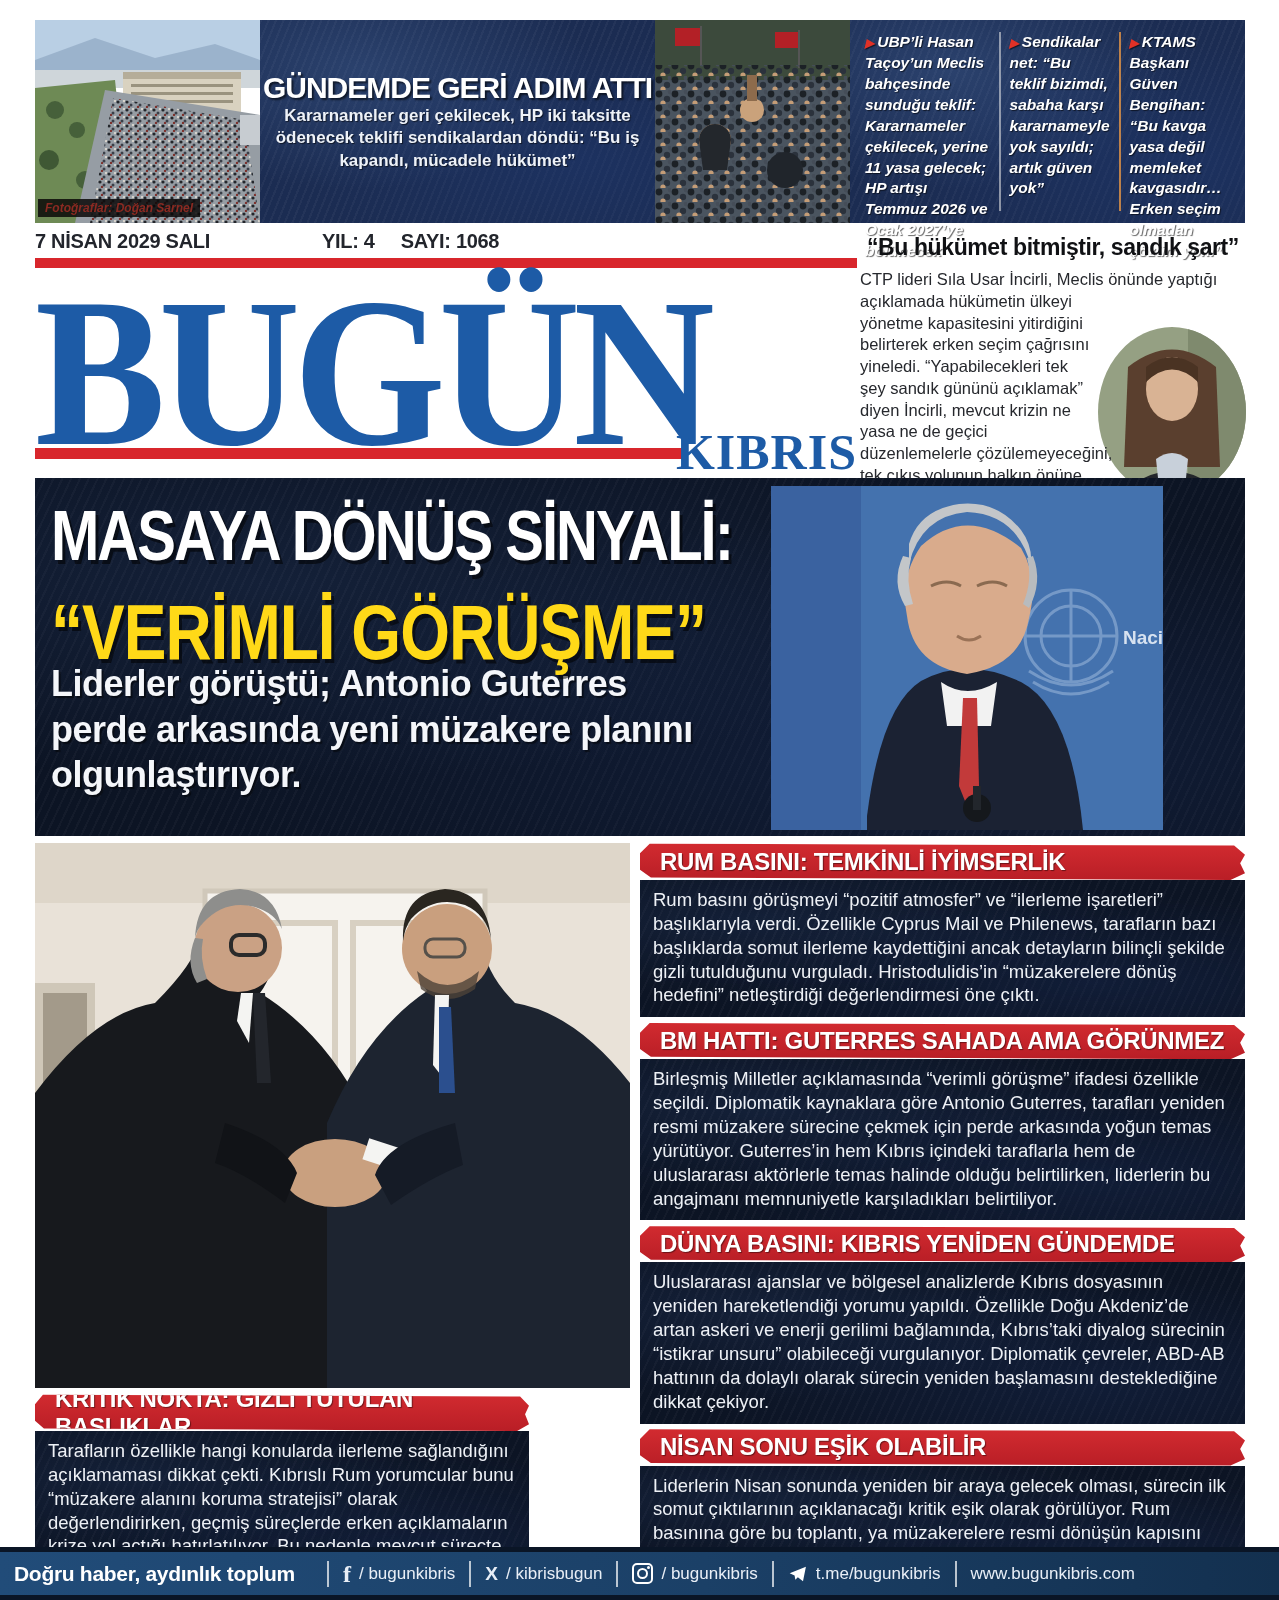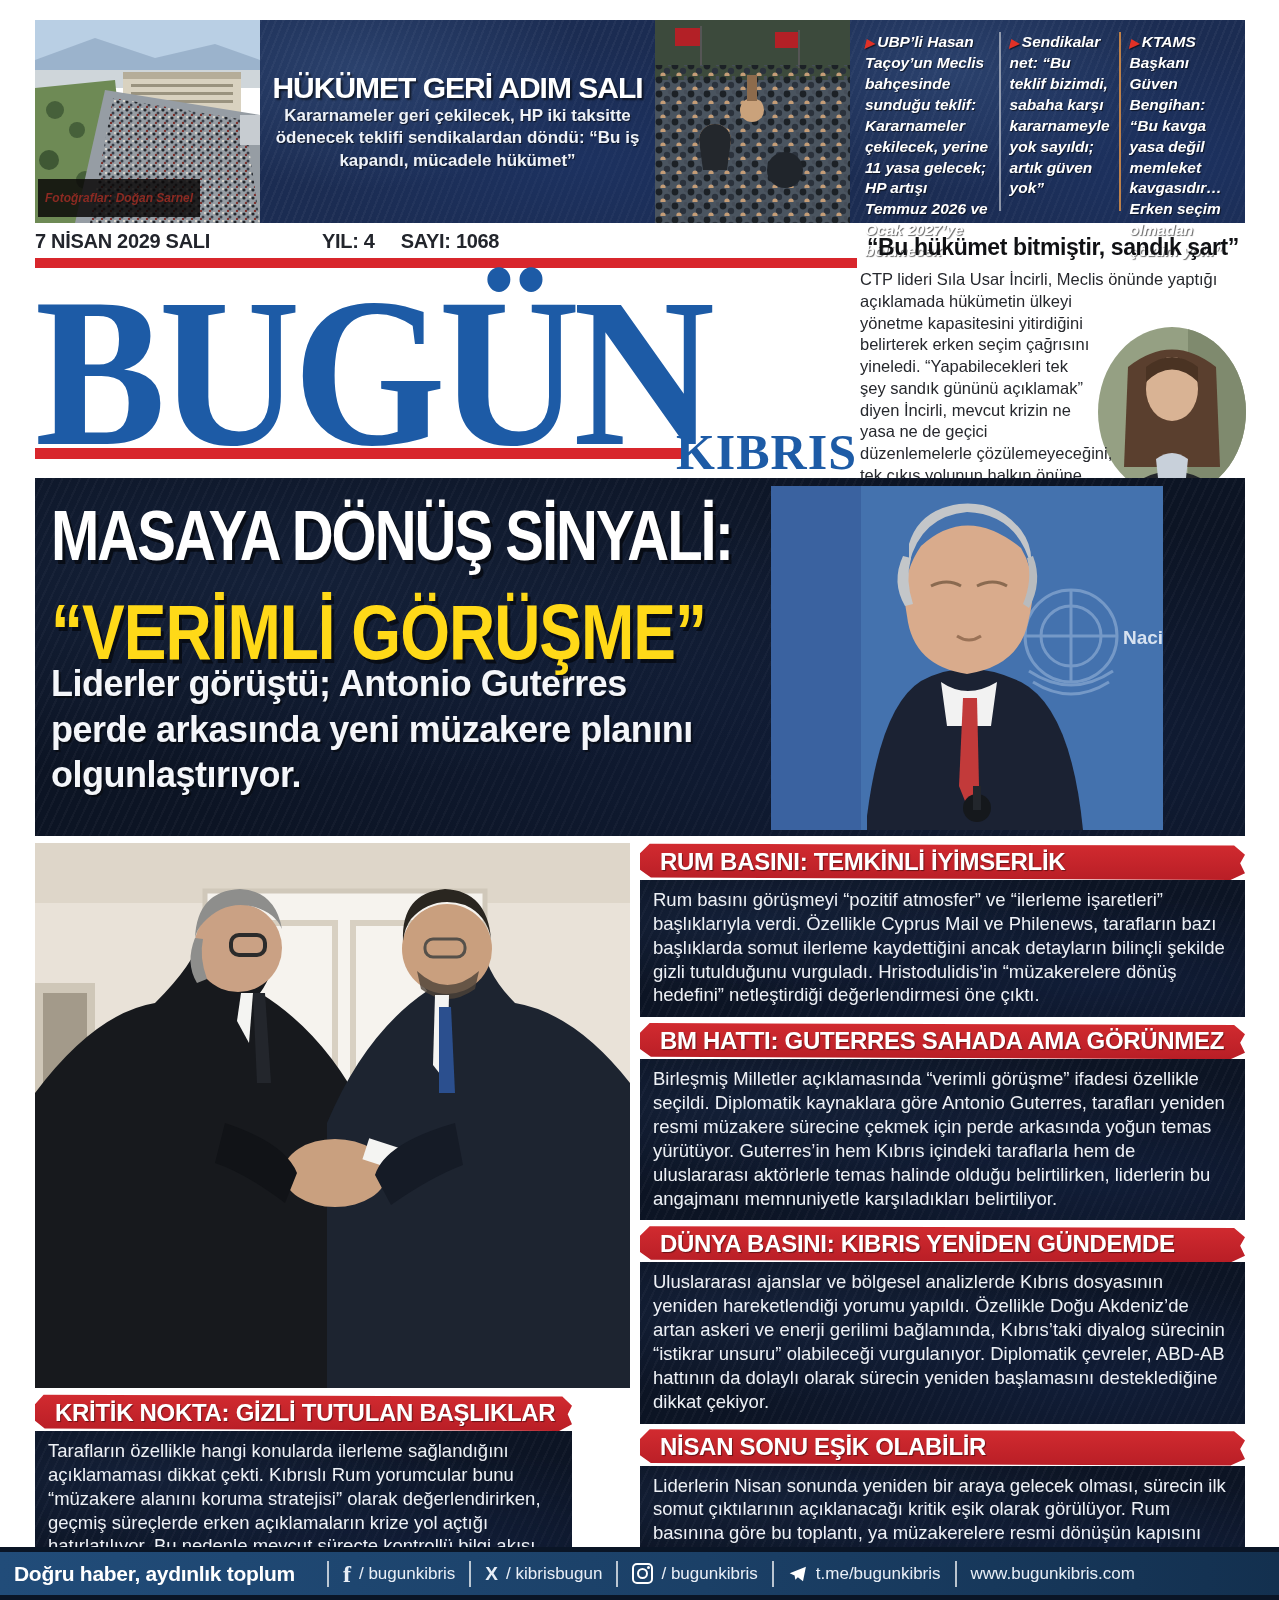--- a/index.html
+++ b/index.html
@@ -20,21 +20,21 @@
       radial-gradient(ellipse at 20% 30%, rgba(60,95,160,.16), transparent 55%),
       radial-gradient(ellipse at 75% 75%, rgba(25,45,90,.35), transparent 60%),
       repeating-linear-gradient(115deg, rgba(255,255,255,.03) 0 2px, transparent 2px 8px);
   }
   
   .topstrip{position:absolute;left:35px;top:20px;width:1210px;height:203px;display:flex;}
   .t-photo{width:225px;height:100%;position:relative;flex:none;overflow:hidden;}
   .t-photo svg{display:block;}
   .t-caption{
     position:absolute;left:3px;bottom:6px;background:rgba(10,8,8,.85);
-    color:#8c2a22;font-size:12px;font-weight:bold;font-style:italic;padding:12px 7px;
+    color:#8c2a22;font-size:12px;font-weight:bold;font-style:italic;padding:2px 7px;
   }
   .t-panel{width:395px;flex:none;display:flex;flex-direction:column;align-items:center;justify-content:center;padding:6px 8px;box-sizing:border-box;}
   .t-h1{color:#fff;font-weight:bold;font-size:30px;letter-spacing:-1px;white-space:nowrap;text-shadow:2px 2px 2px rgba(0,0,0,.6);}
   .t-h2{background:#d3252b;color:#fff;font-weight:bold;font-size:31px;letter-spacing:-.5px;white-space:nowrap;padding:1px 16px 3px;margin:5px 0 7px;text-shadow:1px 2px 2px rgba(0,0,0,.4);}
   .t-sub{color:#eef2f8;font-weight:bold;font-size:17px;line-height:1.3;text-align:center;text-shadow:1px 1px 1px rgba(0,0,0,.6);}
   .t-crowd{width:195px;flex:none;overflow:hidden;}
   .t-right{flex:1;display:flex;padding:12px 6px;box-sizing:border-box;font-style:italic;}
   .t-col{padding:0 9px;color:#fff;font-weight:bold;font-size:15.5px;line-height:1.35;text-shadow:1px 1px 1px rgba(0,0,0,.6);}
   .t-col.c1{flex:1.55;}
   .t-col.c2{flex:1;border-left:2px solid rgba(235,235,235,.55);}
@@ -74,21 +74,21 @@
   .mid-photo{position:absolute;left:35px;top:843px;width:595px;height:545px;overflow:hidden;background:#e9e2d8;}
   .right-col{position:absolute;left:640px;top:843px;width:605px;}
   .sec{margin-bottom:5px;}
   .sec-banner{
     height:37px;background:linear-gradient(180deg,#d22b30,#b91e26);display:flex;align-items:center;
     padding-left:20px;color:#fff;font-weight:bold;font-size:24px;letter-spacing:-.3px;
     clip-path:polygon(0 28%,1.6% 2%,98.2% 7%,100% 32%,99.2% 55%,100% 82%,97.6% 100%,1.8% 93%,0 72%);
     text-shadow:1px 1px 1px rgba(0,0,0,.45);
   }
   .sec-body{color:#eef1f6;font-size:18.5px;line-height:1.29;padding:8px 13px 10px;font-weight:normal;}
-  .left-sec{position:absolute;left:35px;top:1394px;width:537px;}
+  .left-sec{position:absolute;left:35px;top:1394px;width:494px;}
   
   .footer{
     position:absolute;left:0;top:1547px;width:1279px;height:53px;box-sizing:border-box;
     background:linear-gradient(90deg,#214c79 0%,#1b4067 55%,#13304f 100%);
     border-top:5px solid #0a1526;border-bottom:5px solid #0a1526;
     display:flex;align-items:center;color:#fff;
   }
   .f-motto{font-weight:bold;font-size:21px;margin:0 18px 0 14px;letter-spacing:-.3px;white-space:nowrap;}
   .f-div{width:2px;height:26px;background:rgba(255,255,255,.7);margin:0 14px;flex:none;}
   .f-item{display:flex;align-items:center;gap:8px;font-size:17px;color:#e8eef6;white-space:nowrap;}
@@ -126,21 +126,21 @@
         <circle cx="14" cy="140" r="10" fill="#3f5834"></circle>
         <circle cx="50" cy="160" r="9" fill="#46603a"></circle>
       <polygon points="70,70 225,95 225,203 40,203" fill="#969da4"></polygon>
       <polygon points="78,78 210,100 225,203 55,203" fill="url(#crowd)"></polygon>
       <rect x="205" y="95" width="20" height="30" fill="#c7ccd1"></rect>
     </svg>
     <div class="t-caption">Fotoğraflar: Doğan Sarnel</div>
   </div>
 
   <div class="t-panel tex-panel">
-    <div class="t-h1">HÜKÜMET GERİ ADIM SALI</div>
+    <div class="t-h1">GÜNDEMDE GERİ ADIM ATTI</div>
     <div class="t-sub">Kararnameler geri çekilecek, HP iki taksitte ödenecek teklifi sendikalardan döndü: “Bu iş kapandı, mücadele hükümet”</div>
   </div>
 
   <div class="t-crowd">
     <svg width="195" height="203" viewBox="0 0 195 203">
       <defs>
         <pattern id="heads" width="16" height="14" patternUnits="userSpaceOnUse">
           <circle cx="4" cy="4" r="3.4" fill="#1c2126"></circle>
             <circle cx="12" cy="9" r="3.2" fill="#2b323c"></circle>
           <circle cx="8" cy="13" r="2.6" fill="#c59d77"></circle>

